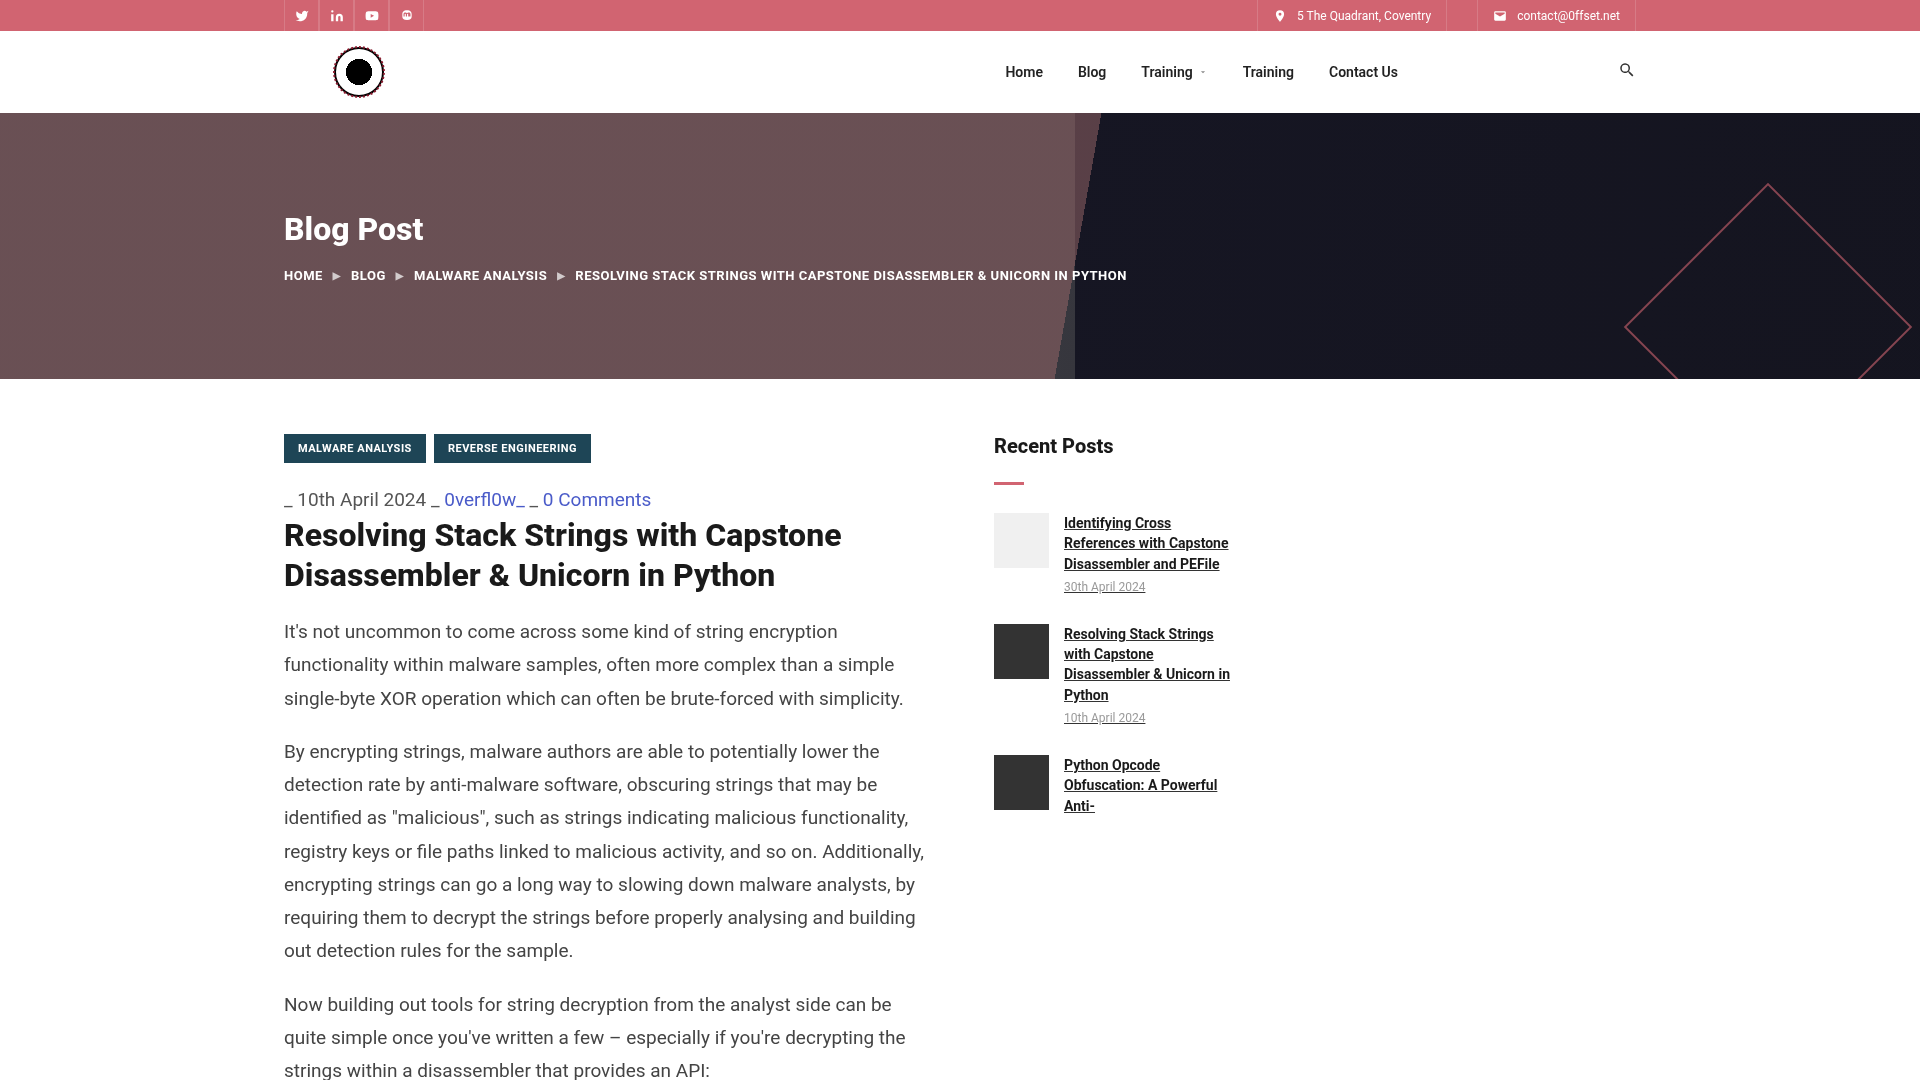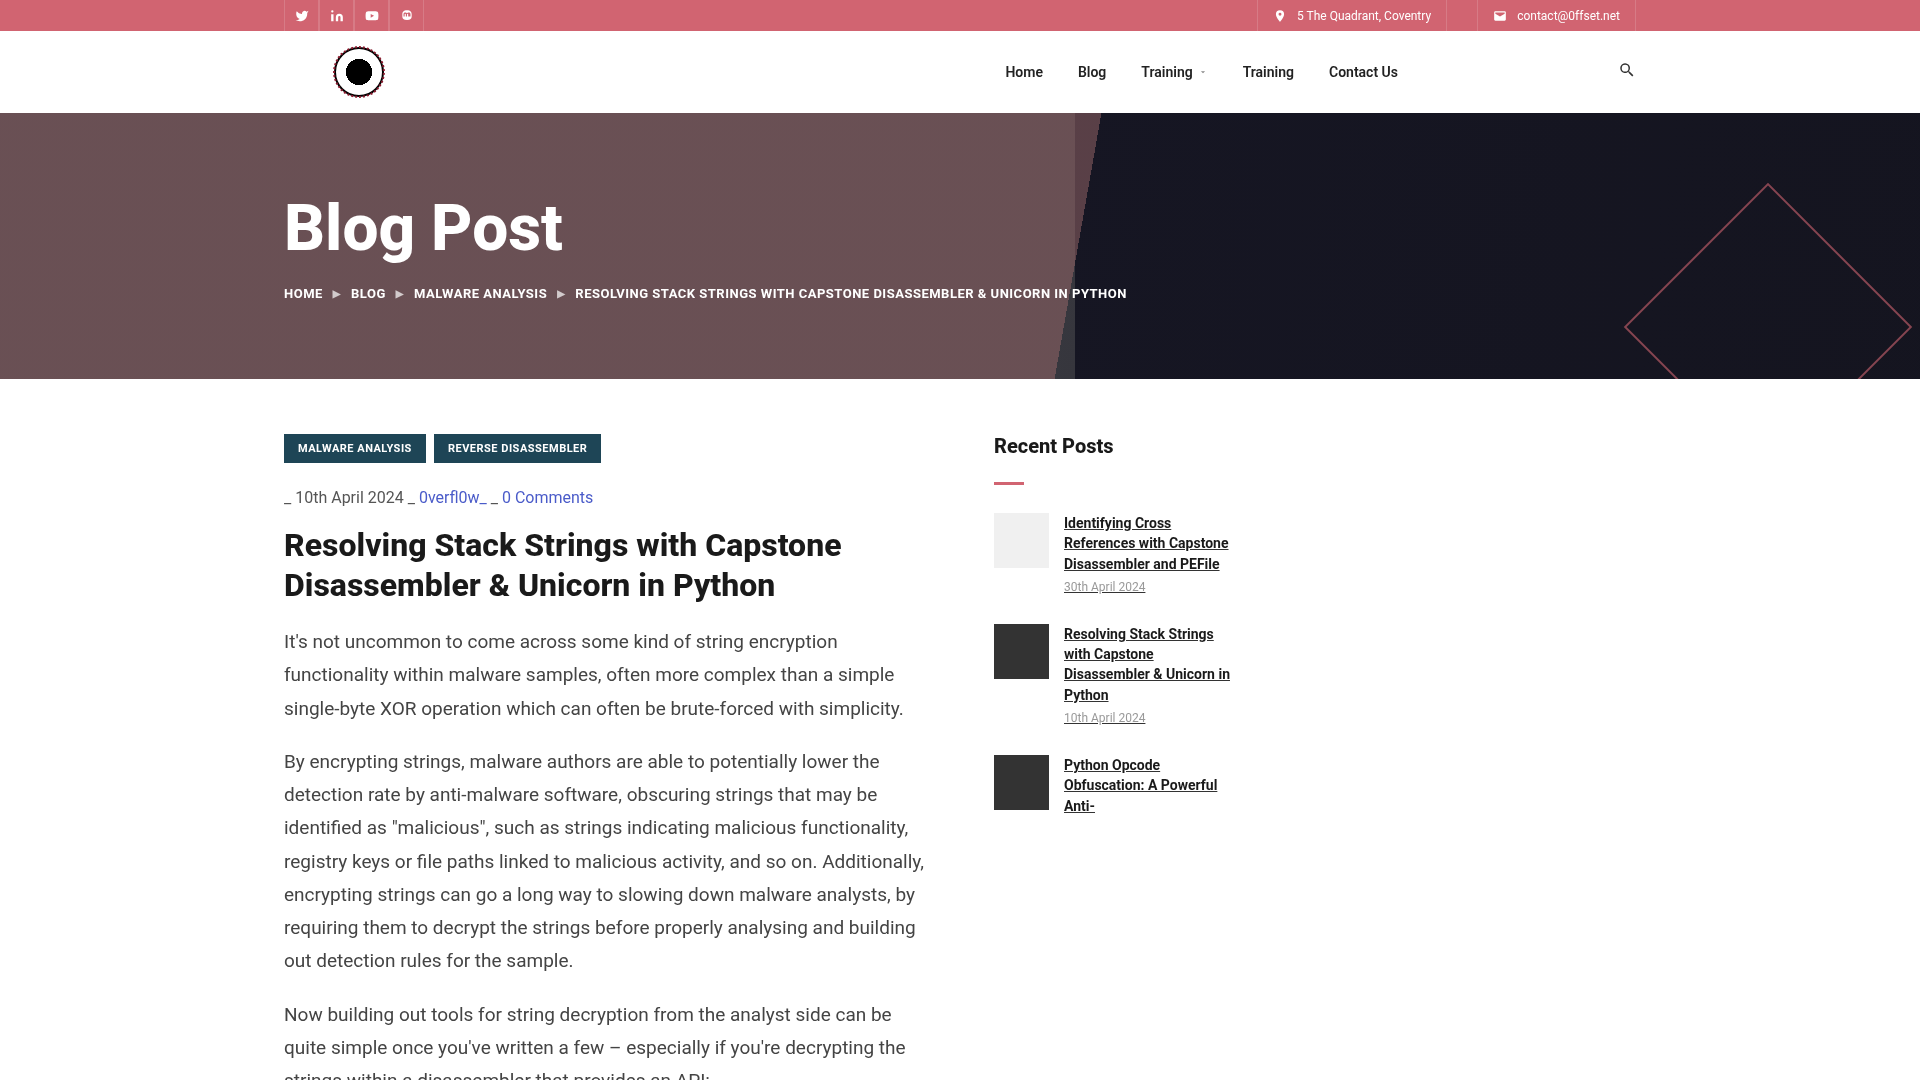--- a/index.html
+++ b/index.html
@@ -14,30 +14,30 @@
     
     .header { background: #fff; height: 82px; display: flex; align-items: center; padding: 0 284px; }
     .logo { width: 50px; height: 50px; border-radius: 50%; background: radial-gradient(circle, #000 40%, transparent 40%); border: 2px solid #000; position: relative; margin-left: 50px; }
     .logo::after { content: ''; position: absolute; inset: -3px; border: 2px dotted #8b1a2e; border-radius: 50%; }
     .nav { margin-left: auto; display: flex; gap: 35px; margin-right: 200px; }
     .nav-item { font-size: 14px; font-weight: 600; color: #222; cursor: pointer; display: flex; align-items: center; gap: 5px; }
     .search-icon-btn { cursor: pointer; margin-left: 20px; }
     
     .hero { height: 266px; background: linear-gradient(100deg, rgba(100,70,75,0.85) 0%, rgba(100,70,75,0.85) 56%, rgba(20,20,30,0.7) 56%, rgba(20,20,30,0.9) 100%), linear-gradient(90deg, #888 0%, #888 56%, #1a1a2e 56%, #1a1a2e 100%); position: relative; display: flex; flex-direction: column; justify-content: center; padding: 0 284px; color: #fff; overflow: hidden; }
     .hero::after { content: ''; position: absolute; right: 50px; bottom: -50px; width: 200px; height: 200px; border: 2px solid rgba(209,100,113,0.6); transform: rotate(45deg); }
-    .hero-title { font-size: 64px; font-weight: 800; margin-bottom: 20px; }
+    .hero-title { font-size: 32px; font-weight: 800; margin-bottom: 20px; }
     .breadcrumb { display: flex; align-items: center; gap: 10px; font-size: 13px; font-weight: 700; letter-spacing: 0.5px; }
     .breadcrumb-sep { color: rgba(255,255,255,0.7); font-size: 10px; }
     .breadcrumb-item { cursor: pointer; }
     
     .main-content { display: flex; padding: 55px 284px; gap: 60px; }
     .article { flex: 1; max-width: 650px; }
     .tags { display: flex; gap: 8px; margin-bottom: 25px; }
     .tag { background: #1e4556; color: #fff; padding: 8px 14px; font-size: 11px; font-weight: 700; letter-spacing: 0.5px; cursor: pointer; }
-    .meta { color: #555; font-size: 16px; margin-bottom: 18px; }
+    .meta { color: #555; font-size: 19px; margin-bottom: 4px; }
     .meta-link { color: #4a5bc9; cursor: pointer; }
     .article-title { font-size: 32px; font-weight: 800; line-height: 1.25; color: #1a1a1a; margin-bottom: 20px; }
     .article-body p { font-size: 19px; line-height: 1.75; color: #444; margin-bottom: 20px; }
     
     .sidebar { width: 240px; }
     .sidebar-title { font-size: 20px; font-weight: 800; color: #1a1a1a; margin-bottom: 24px; }
     .sidebar-underline { width: 30px; height: 3px; background: #d16471; margin-bottom: 28px; }
     .recent-post { display: flex; gap: 15px; margin-bottom: 30px; text-decoration: underline; }
     .recent-thumb { width: 55px; height: 55px; background: #333; flex-shrink: 0; }
     .recent-thumb.light { background: #f0f0f0; }
@@ -121,21 +121,21 @@
     <span class="breadcrumb-item">MALWARE ANALYSIS</span>
     <span class="breadcrumb-sep">▶</span>
     <span>RESOLVING STACK STRINGS WITH CAPSTONE DISASSEMBLER &amp; UNICORN IN PYTHON</span>
   </div>
 </div>
 
 <div class="main-content">
   <div class="article">
     <div class="tags">
       <div class="tag">MALWARE ANALYSIS</div>
-      <div class="tag">REVERSE DISASSEMBLER</div>
+      <div class="tag">REVERSE ENGINEERING</div>
     </div>
     <div class="meta">
       _ <span>10th April 2024</span> _ <span class="meta-link">0verfl0w_</span> _ <span class="meta-link">0 Comments</span>
     </div>
     <h2 class="article-title">Resolving Stack Strings with Capstone Disassembler &amp; Unicorn in Python</h2>
     <div class="article-body">
       <p>It's not uncommon to come across some kind of string encryption functionality within malware samples, often more complex than a simple single-byte XOR operation which can often be brute-forced with simplicity.</p>
       <p>By encrypting strings, malware authors are able to potentially lower the detection rate by anti-malware software, obscuring strings that may be identified as "malicious", such as strings indicating malicious functionality, registry keys or file paths linked to malicious activity, and so on. Additionally, encrypting strings can go a long way to slowing down malware analysts, by requiring them to decrypt the strings before properly analysing and building out detection rules for the sample.</p>
       <p>Now building out tools for string decryption from the analyst side can be quite simple once you've written a few – especially if you're decrypting the strings within a disassembler that provides an API:</p>
     </div>

